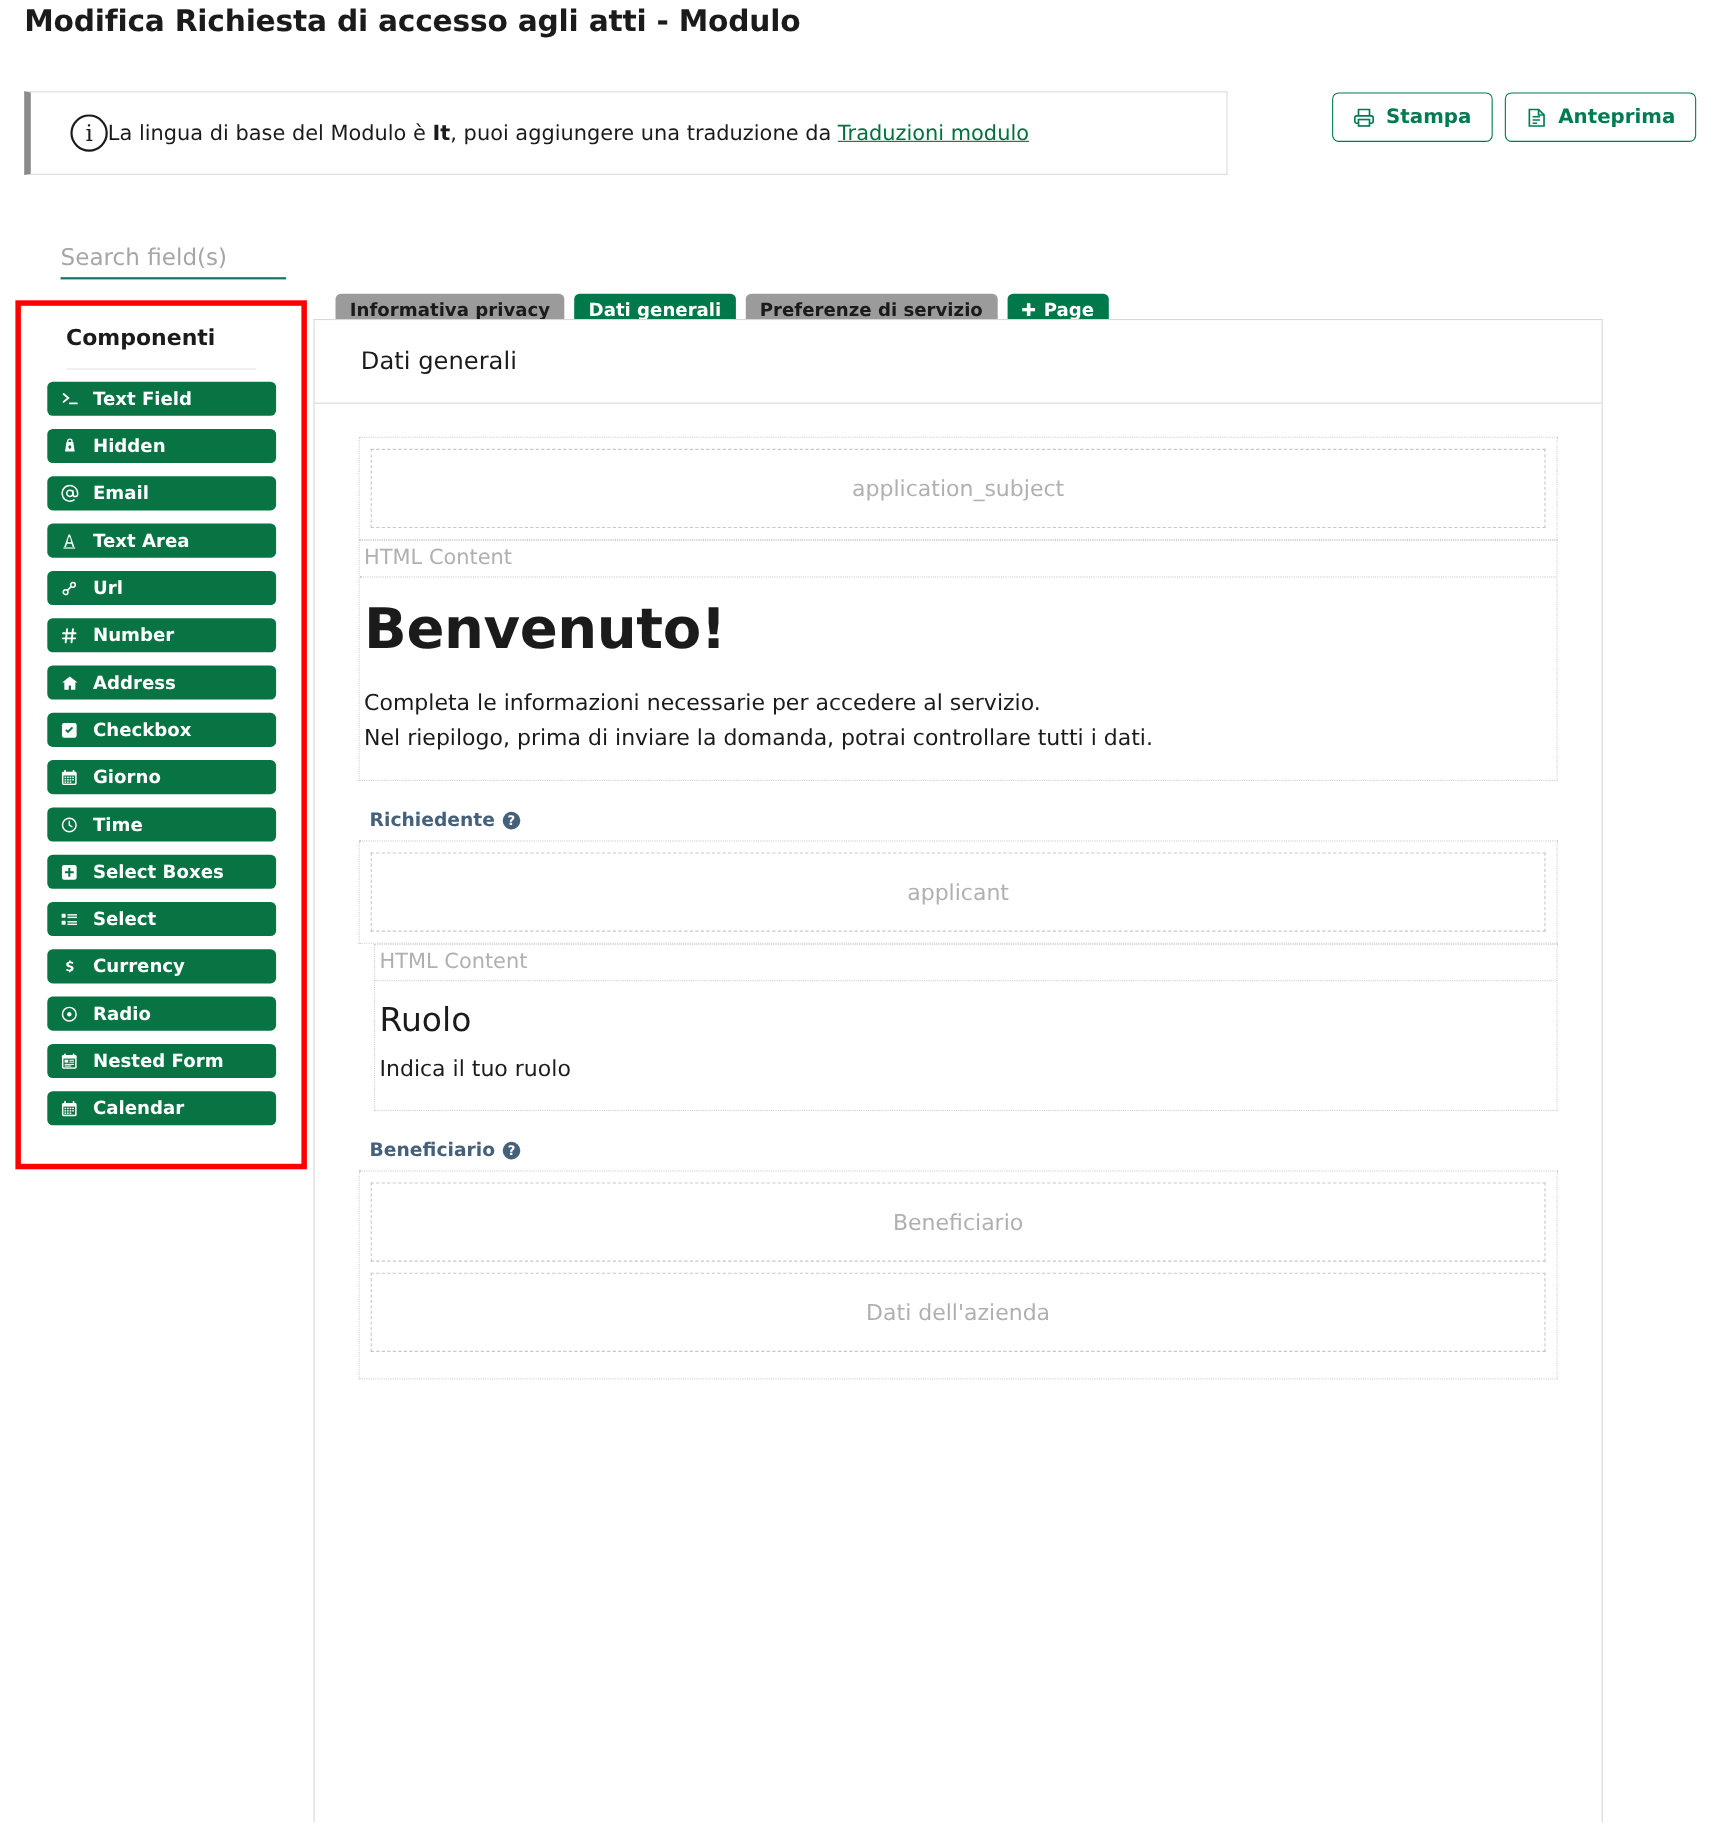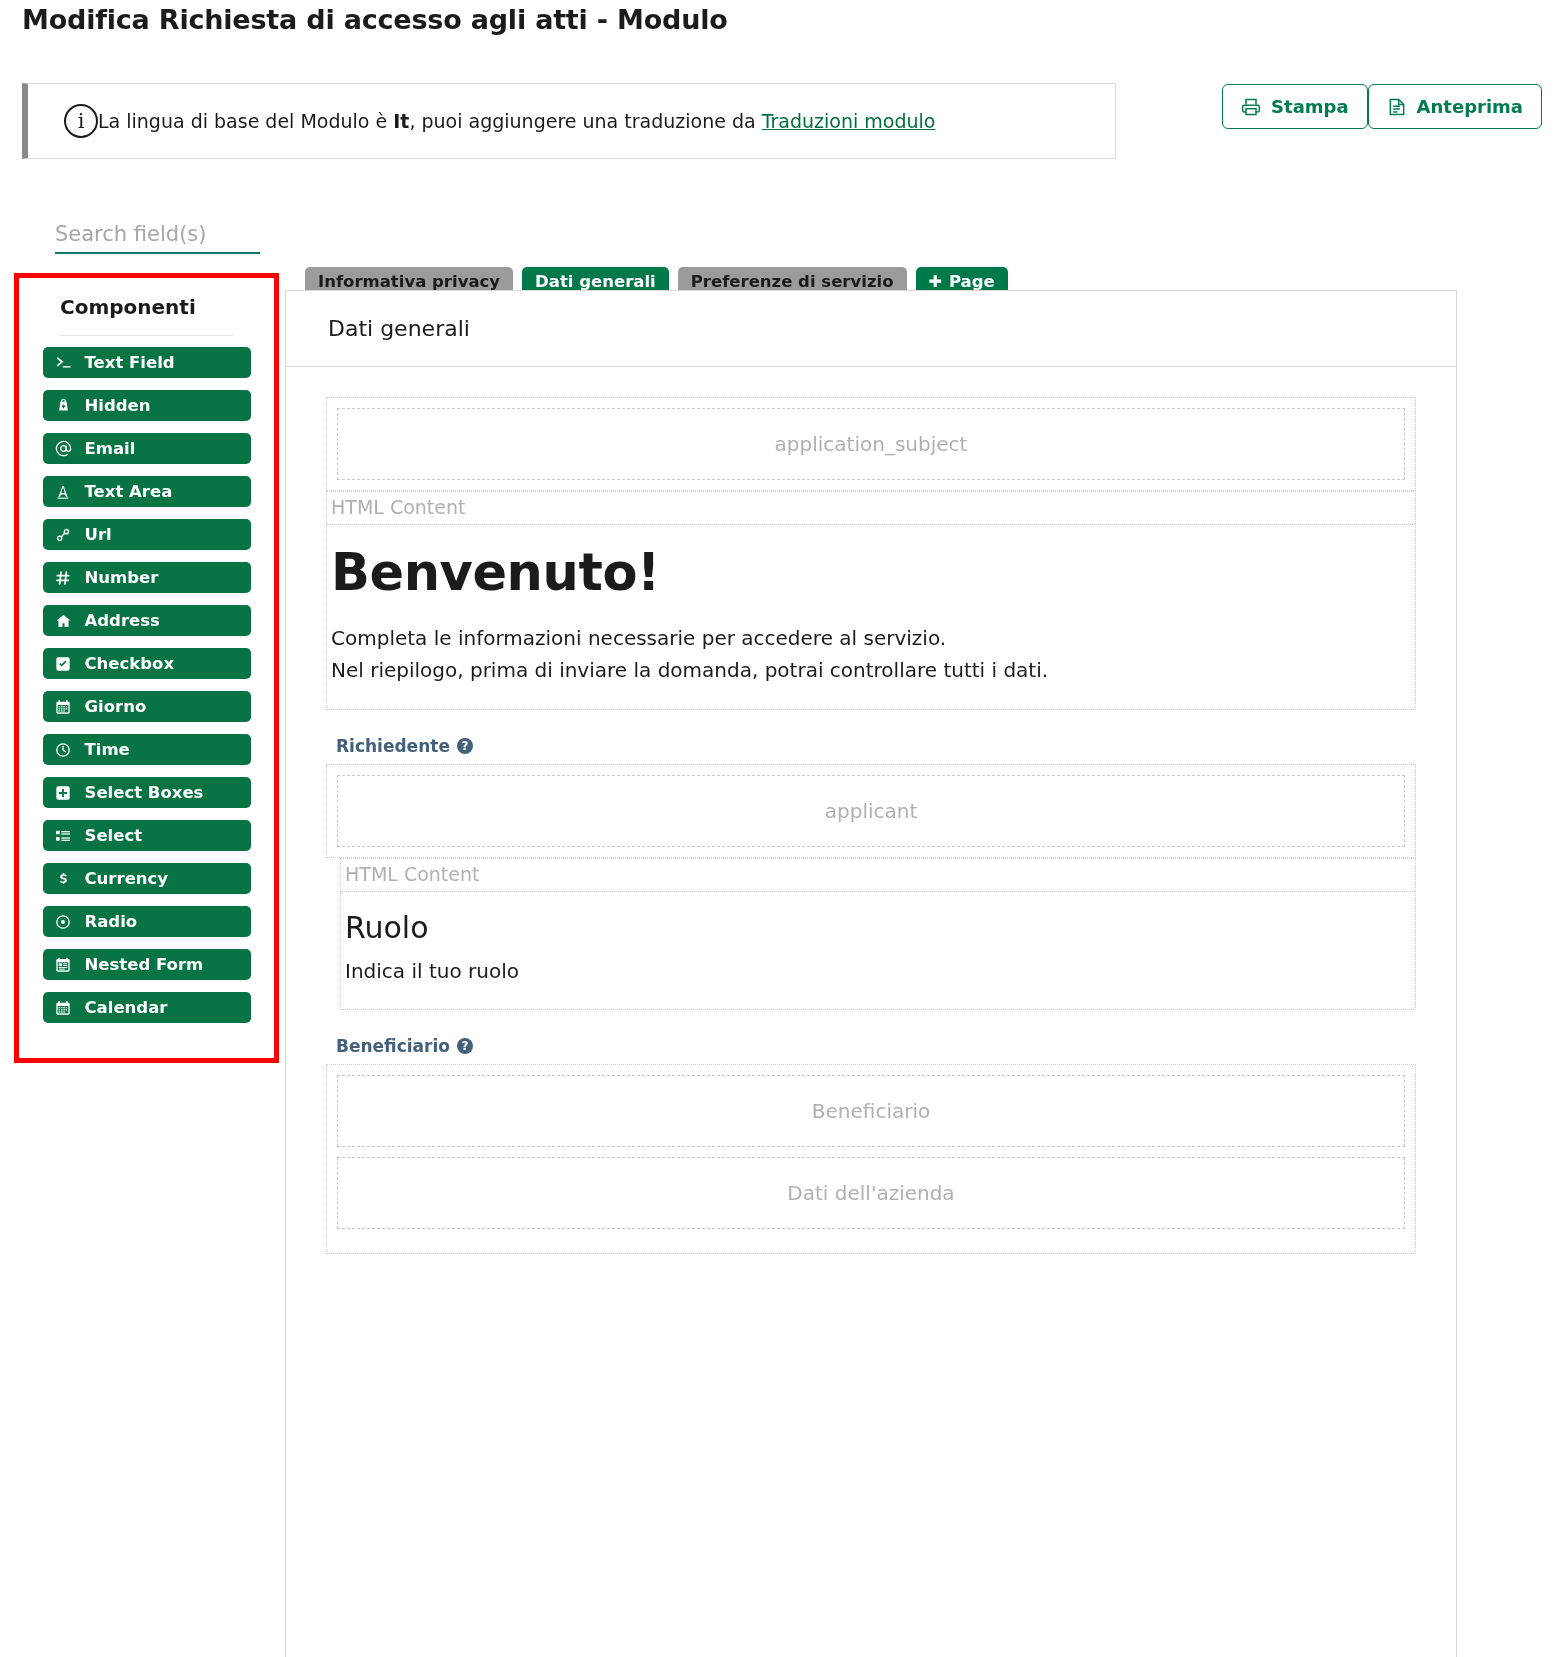--- a/index.html
+++ b/index.html
@@ -38,21 +38,21 @@
   .alert-text {
     font-size: 19px; color: #1b1b1b;
   }
   .alert-text b { font-weight: 700; }
   .alert-link {
     color: #00703c; text-decoration: underline; cursor: pointer;
   }
 
   .top-actions {
     position: absolute; right: 20px; top: 84px;
-    display: flex; 
+    display: flex; gap: 11px;
   }
   .btn-outline {
     display: flex; align-items: center; gap: 10px;
     border: 1px solid #007b52; border-radius: 6px;
     background: #ffffff; color: #007b52;
     font-size: 18px; font-weight: 700;
     padding: 11px 18px; cursor: pointer;
     font-family: inherit;
   }
   .btn-outline svg { display: block; }

